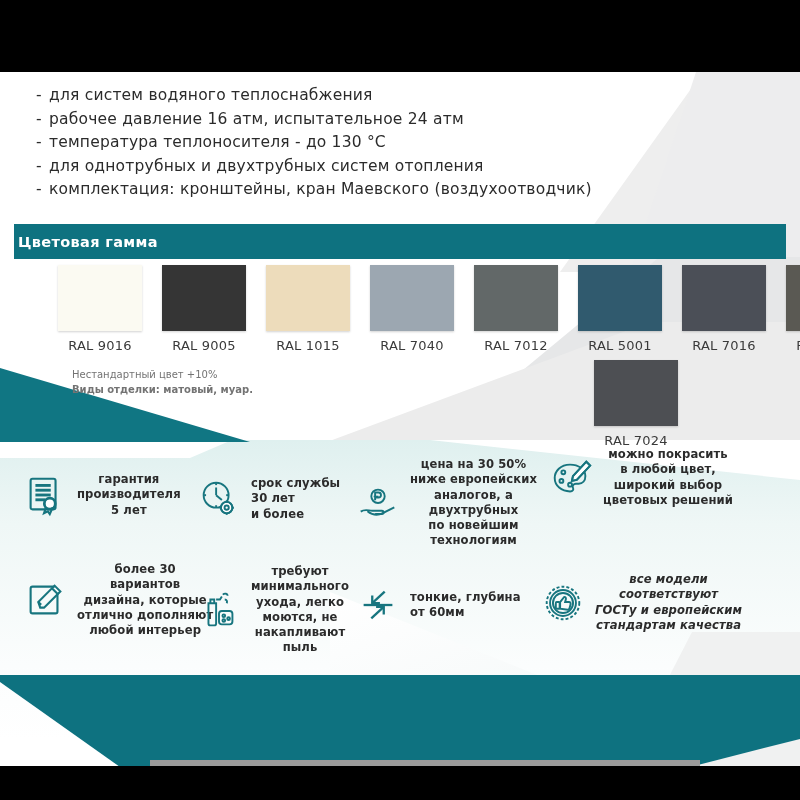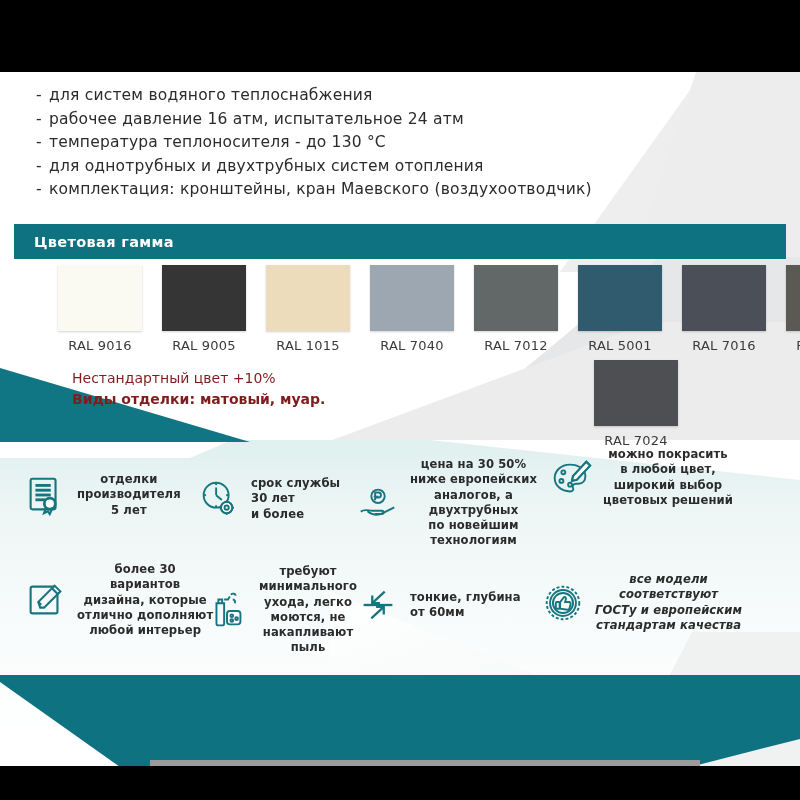--- a/index.html
+++ b/index.html
@@ -70,59 +70,59 @@
   .spec-dash{width:13px;flex:0 0 13px;color:#2b2b2b;}
   .spec-txt{white-space:nowrap;}
 
   
   #gamma-banner{
     position:absolute;left:14px;top:152px;width:772px;height:35px;
     background:#0e7280;display:flex;align-items:center;
   }
   #gamma-title{
     color:#ffffff;font-size:14.5px;font-weight:bold;letter-spacing:.35px;
-    padding-left:20px;
+    padding-left:4px;
   }
 
   
   .sw-row{position:absolute;display:flex;}
   #sw-row1{left:58px;top:193px;gap:20px;}
   #sw-row2{left:594px;top:288px;gap:7px;}
   .swatch{width:84px;}
   .sw-chip{
     width:84px;height:66px;
     box-shadow:0 1px 2px rgba(0,0,0,.18);
   }
   .sw-label{
     margin-top:7px;text-align:center;font-size:13px;color:#3a3a3a;
     letter-spacing:.2px;white-space:nowrap;
   }
 
   
   #note{position:absolute;left:72px;top:296px;}
-  .note-line{font-size:14px;color:#7f1d1d;line-height:1.48;white-space:nowrap;}
+  .note-line{font-size:10px;color:#737373;line-height:1.48;white-space:nowrap;}
   .note-line.b{font-weight:bold;}
 
   
   .feat{position:absolute;display:flex;align-items:center;}
   .feat-ico{flex:0 0 auto;width:46px;height:46px;color:#17757f;}
   .feat-ico svg{display:block;width:46px;height:46px;}
   .feat-txt{
     font-size:11.6px;font-weight:bold;color:#2b2b2b;line-height:1.32;
     margin-left:9px;letter-spacing:.1px;
   }
   .ta-c{text-align:center;}
   .ta-l{text-align:left;}
 
   #f1{left:22px;top:400px;}
   #f2{left:196px;top:404px;}
   #f3{left:355px;top:385px;}
   #f4{left:548px;top:375px;}
   #f5{left:22px;top:490px;}
-  #f6{left:204px;top:492px;}
+  #f6{left:196px;top:492px;}
   #f7{left:355px;top:510px;}
   #f8{left:540px;top:500px;font-style:italic;}
 </style>
 </head>
 <body>
 
 <div id="stage">
 
   <div id="slide">
 
@@ -218,21 +218,21 @@
           <line x1="14" y1="14" x2="30" y2="14" stroke-width="3"></line>
           <line x1="14" y1="19" x2="30" y2="19" stroke-width="3"></line>
           <line x1="14" y1="24" x2="30" y2="24" stroke-width="3"></line>
           <line x1="14" y1="29" x2="24" y2="29" stroke-width="3"></line>
           <circle cx="29" cy="33" r="6" fill="#fff"></circle>
           <path d="M25 37 l-2 6 4-2 2 3 3-7"></path>
           <circle cx="29" cy="33" r="5.4"></circle>
         </svg>
       </span>
       <span class="feat-txt ta-c">
-        <span>отделки</span><br>
+        <span>гарантия</span><br>
         <span>производителя</span><br>
         <span>5 лет</span>
       </span>
     </div>
 
     <div class="feat" id="f2">
       <span class="feat-ico">
         <svg viewBox="0 0 48 48" fill="none" stroke="currentColor" stroke-width="2">
           <circle cx="21" cy="20" r="13"></circle>
           <line x1="21" y1="20" x2="21" y2="12"></line>

